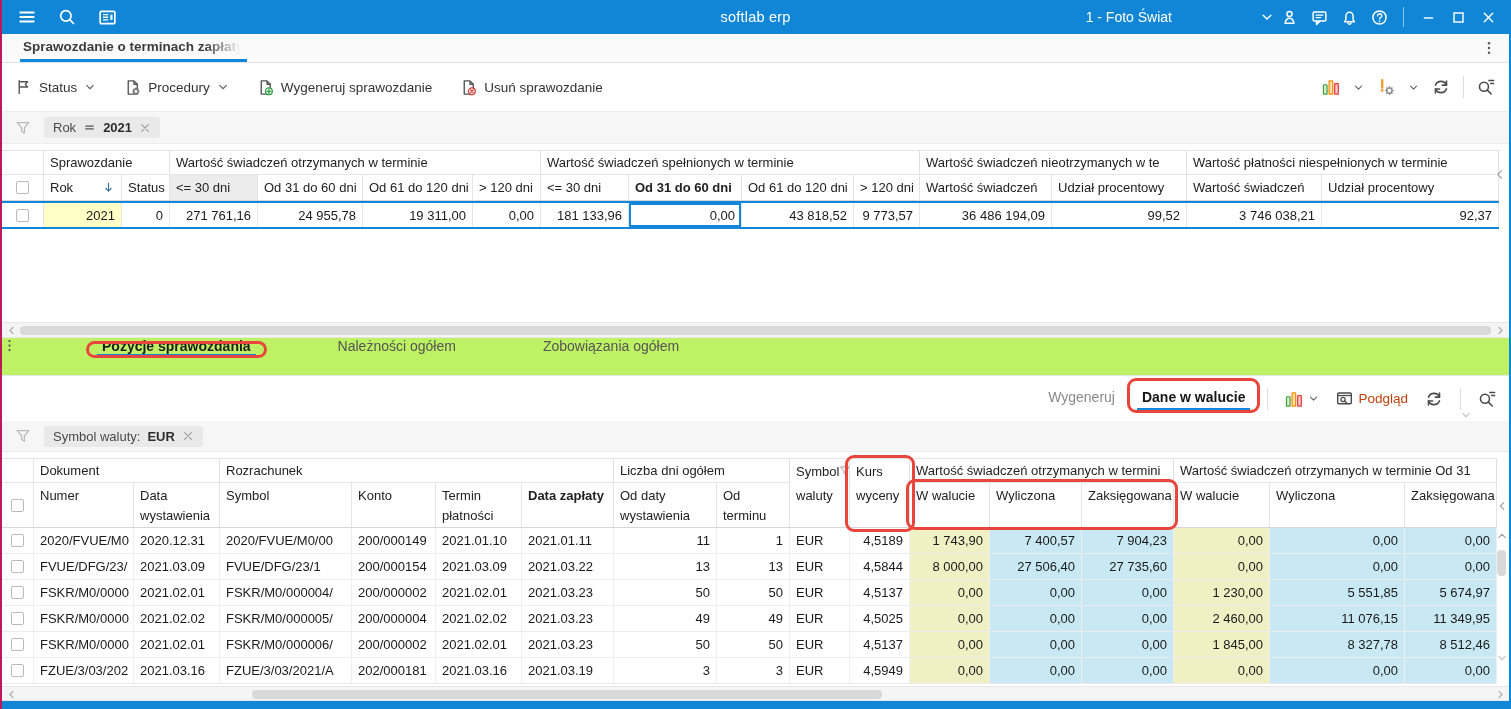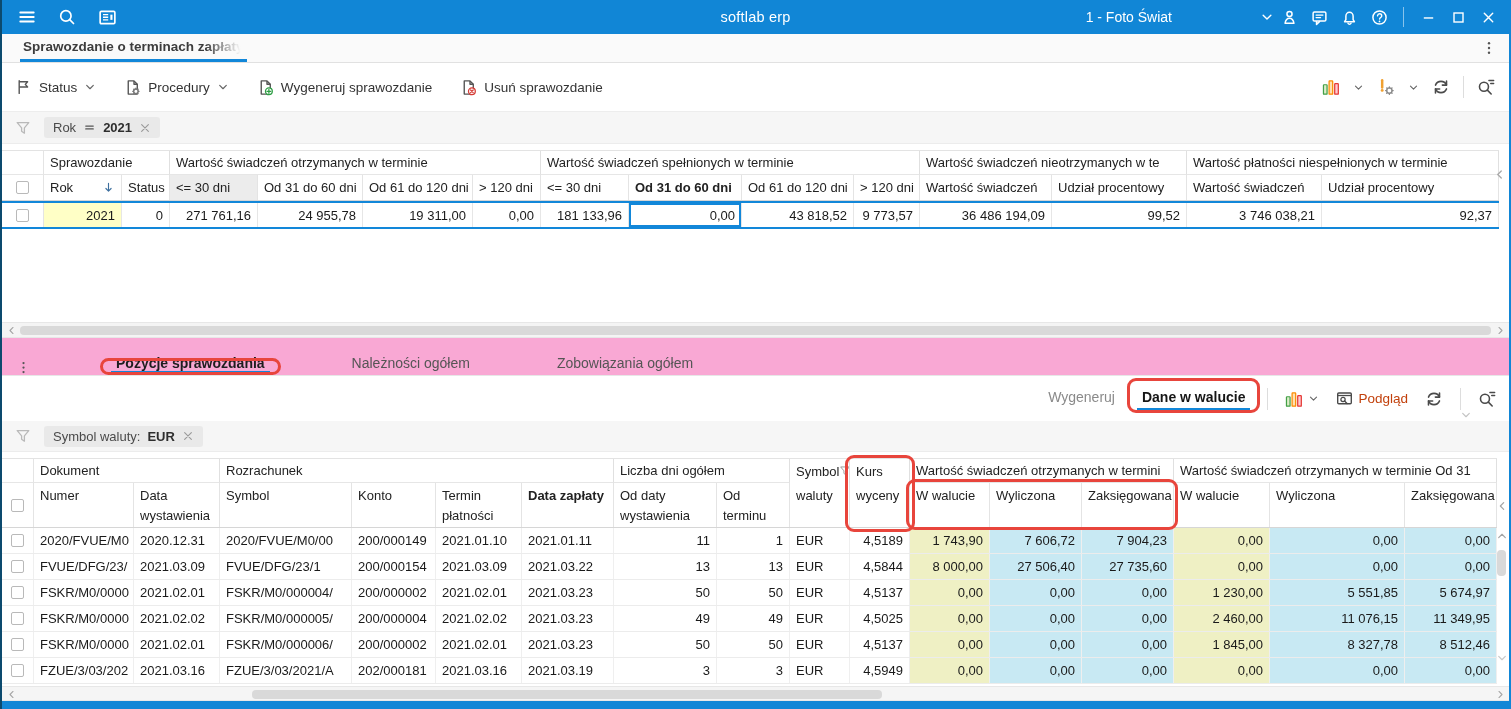--- a/index.html
+++ b/index.html
@@ -1,18 +1,18 @@
 <!DOCTYPE html>
 <html><head>
 <meta charset="utf-8">
 <style>
   * { box-sizing: border-box; margin: 0; padding: 0; }
   body { background:#9a9a9a; font-family:"Liberation Sans", sans-serif; }
   .app { position:relative; width:1511px; height:709px; background:#fff; overflow:hidden;
-         border-left:2px solid #0c4a6e; border-right:2px solid #1186d6; }
+         border-left:2px solid #be185d; border-right:2px solid #1186d6; }
   svg.ic { display:block; }
 
   
   .titlebar { height:34px; background:#1186d6; color:#fff; display:flex; align-items:center; position:relative; }
   .tb-left { display:flex; align-items:center; gap:10px; padding-left:10px; }
   .tb-btn { width:30px; height:28px; display:flex; align-items:center; justify-content:center; color:#fff; cursor:pointer; }
   .tb-title { position:absolute; left:50%; transform:translateX(-50%); font-size:14.5px; letter-spacing:.2px; }
   .tb-right { margin-left:auto; display:flex; align-items:center; padding-right:6px; }
   .tb-company { display:flex; align-items:center; font-size:14px; cursor:pointer; }
   .tb-company .name { margin-right:88px; }
@@ -64,21 +64,21 @@
   .focus-cell { box-shadow: inset 0 0 0 2px #1287d9; }
   .edge-chev { position:absolute; right:3px; color:#a9a9a9; }
 
   
   .hscroll { position:relative; height:16px; background:#f4f4f4; border-top:1px solid #e7e7e7; border-bottom:1px solid #e7e7e7; }
   .hscroll.second { height:15px; background:#f5f5f5; }
   .hs-arrow { position:absolute; top:1px; width:14px; height:12px; display:flex; align-items:center; justify-content:center; color:#a5a5a5; cursor:pointer; }
   .hs-thumb { position:absolute; top:3px; height:9px; background:#d9d9d9; border-radius:4px; cursor:pointer; }
 
   
-  .subtabs { height:38px; background:#f9a8d4; border-bottom:1px solid #e7e7e7; display:flex; align-items:flex-end; padding-left:14px; }
+  .subtabs { height:38px; background:#bef264; border-bottom:1px solid #e7e7e7; display:flex; align-items:flex-start; }
   .st-dots { display:flex; align-items:center; color:#555; cursor:pointer; }
   .subtab { display:flex; align-items:center; font-size:14px; color:#555; padding:0 5px; cursor:pointer; border-bottom:4px solid transparent; }
   .subtab.first { margin-left:80px; }
   .subtab + .subtab { margin-left:77px; }
   .subtab.active { font-weight:bold; color:#1e1e1e; border-bottom-color:#1287d9; position:relative; }
 
   
   .subtoolbar { position:relative; height:45px; background:#fff; display:flex; align-items:center; justify-content:flex-end; gap:17px; padding-right:13px; }
   .viewbtn { font-size:14px; color:#8a8a8a; cursor:pointer; padding:3px 5px; border-bottom:4px solid transparent; }
   .viewbtn.active { color:#161616; font-weight:bold; border-bottom-color:#1287d9; position:relative; }
@@ -616,21 +616,21 @@
       <div class="bd">2020.12.31</div>
       <div class="bd">2020/FVUE/M0/00</div>
       <div class="bd">200/000149</div>
       <div class="bd">2021.01.10</div>
       <div class="bd">2021.01.11</div>
       <div class="bd num">11</div>
       <div class="bd num">1</div>
       <div class="bd">EUR</div>
       <div class="bd num">4,5189</div>
       <div class="bd num colY">1 743,90</div>
-      <div class="bd num colB">7 606,72</div>
+      <div class="bd num colB">7 400,57</div>
       <div class="bd num colB">7 904,23</div>
       <div class="bd num colY">0,00</div>
       <div class="bd num colB">0,00</div>
       <div class="bd num colB">0,00</div>
     </div>
 
     <div class="bt-row">
       <div class="bd cbc">
           <span class="checkbox"></span>
         </div>

